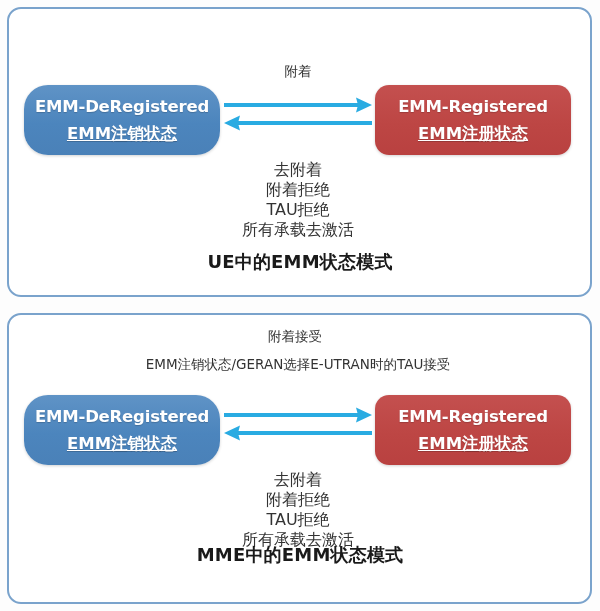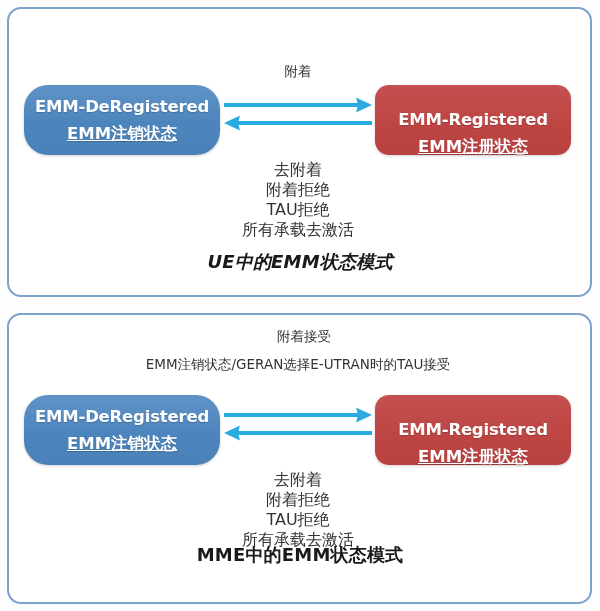--- a/index.html
+++ b/index.html
@@ -73,21 +73,20 @@
     text-shadow: 0 1px 1px rgba(0,0,0,0.18);
     text-decoration: underline;
   }
 
   .box-blue {
     background: linear-gradient(180deg, #5f93c6 0%, #4c85bd 55%, #4a81b8 100%);
     border-radius: 24px;
   }
   .box-red {
     background: linear-gradient(180deg, #c4504f 0%, #bd4644 55%, #b94140 100%);
-    justify-content: flex-end;
   }
 
   
   .blue-top  { left: 24px;  top: 85px;  width: 196px; height: 70px; }
   .red-top   { left: 375px; top: 85px;  width: 196px; height: 70px; }
   
   .blue-bot  { left: 24px;  top: 395px; width: 196px; height: 70px; }
   .red-bot   { left: 375px; top: 395px; width: 196px; height: 70px; }
 
   
@@ -202,22 +201,22 @@
         <line x1="14" y1="27" x2="150" y2="27" stroke="#29abe2" stroke-width="4"></line>
         <polygon points="2,27 18,19.5 16,27 18,34.5" fill="#29abe2"></polygon>
       </g>
     </svg>
     <div class="stack" style="top:160px;">
       <div>去附着</div>
       <div>附着拒绝</div>
       <div>TAU拒绝</div>
       <div>所有承载去激活</div>
     </div>
-    <div class="panel-title" style="top:250px;font-style:italic;">UE中的EMM状态模式</div>
-    <div class="lbl lbl-center" style="left:304px; top:330px;">附着接受</div>
+    <div class="panel-title" style="top:250px;">UE中的EMM状态模式</div>
+    <div class="lbl lbl-center" style="left:295px; top:330px;">附着接受</div>
     <div class="lbl lbl-center" style="left:298px; top:358px;">EMM注销状态/GERAN选择E-UTRAN时的TAU接受</div>
     <div class="state-box box-blue blue-bot">
       <div class="line-en">EMM-DeRegistered</div>
       <div class="line-zh">EMM注销状态</div>
     </div>
     <div class="state-box box-red red-bot">
       <div class="line-en">EMM-Registered</div>
       <div class="line-zh">EMM注册状态</div>
     </div>
     <svg class="arrow-svg arrow-bot-panel" viewBox="0 0 152 36">

